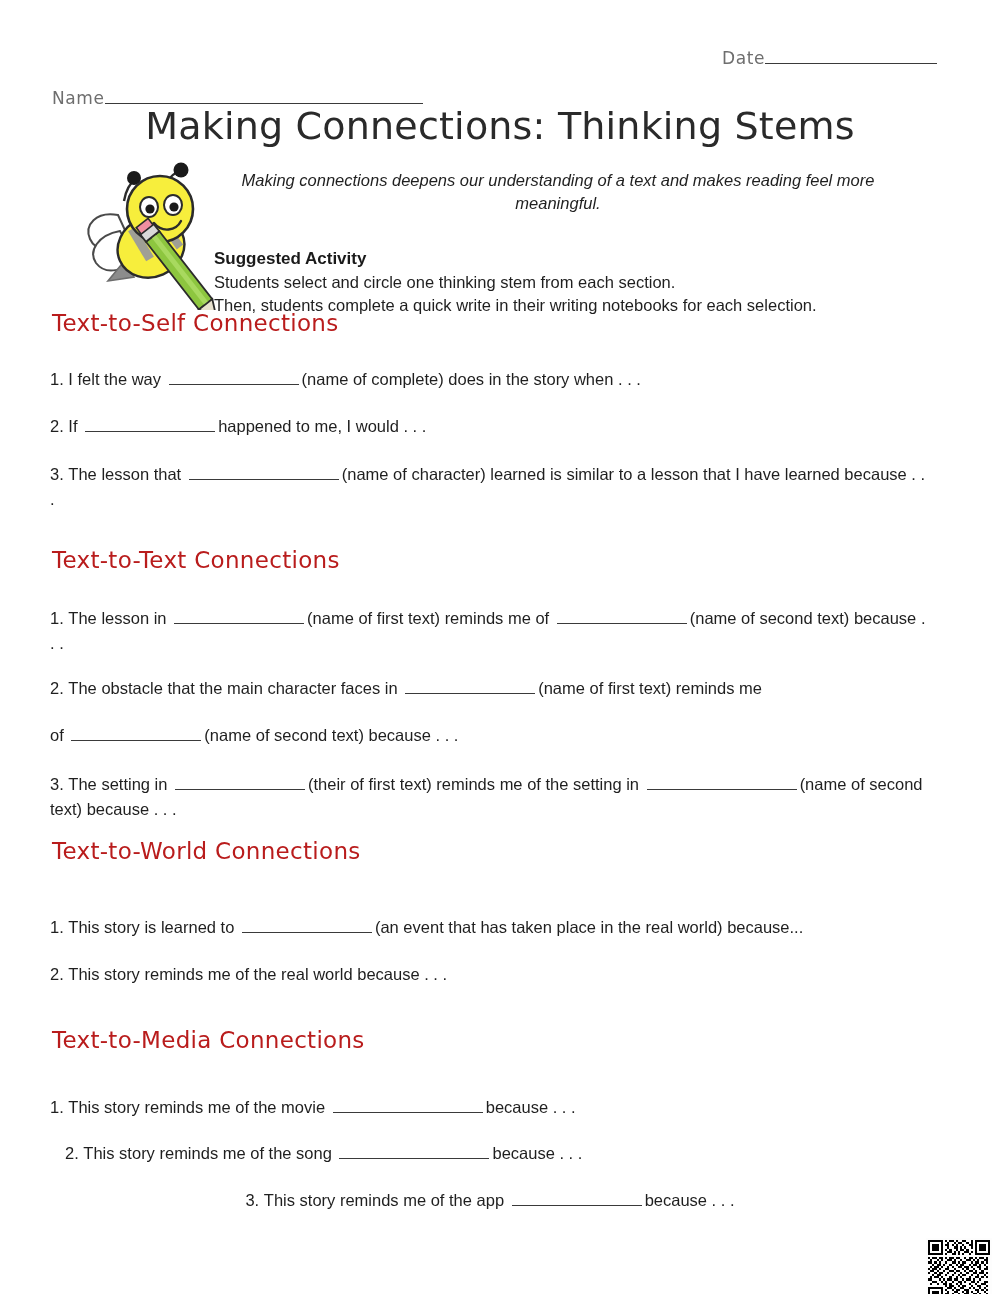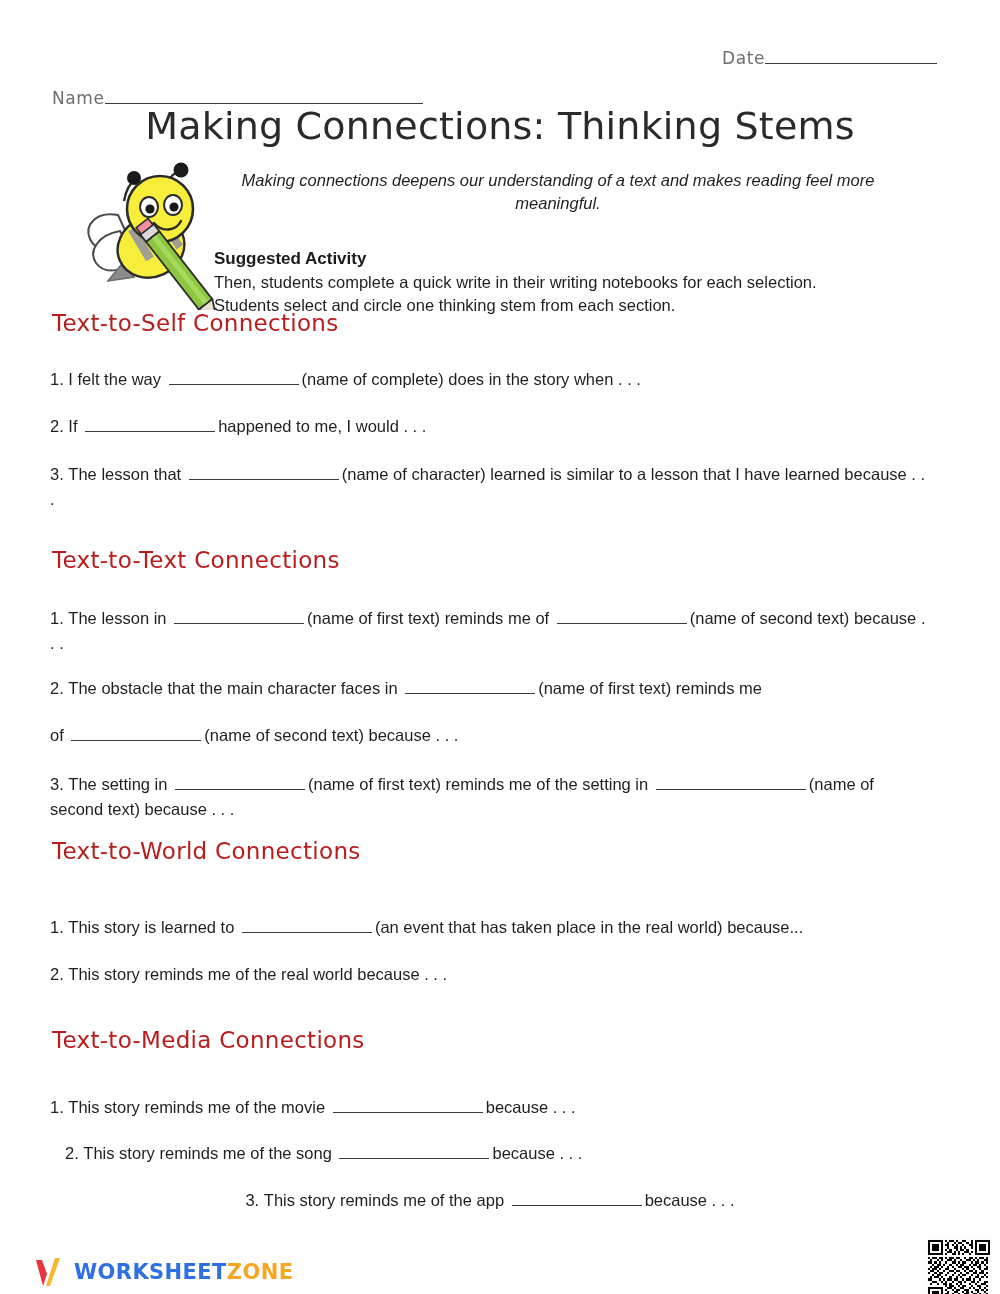--- a/index.html
+++ b/index.html
@@ -230,53 +230,44 @@
       <path d="M158 104.6 L164 108.5 L158 112.4 Z" fill="#6b6b6b"></path>
       <rect x="50" y="100" width="10" height="17" fill="#d9d9d9" stroke="#2b2b2b" stroke-width="1.8"></rect>
       <rect x="43" y="101" width="8" height="15" fill="#ef8fa0" stroke="#2b2b2b" stroke-width="1.6"></rect>
     </g>
   </svg>
 
   <div class="intro-sub">Making connections deepens our understanding of a text and makes reading feel more meaningful.</div>
 
   <div class="activity">
     <div class="activity-title">Suggested Activity</div>
+    <div class="activity-line">Students select and circle one thinking stem from each section.</div>
     <div class="activity-line">Then, students complete a quick write in their writing notebooks for each selection.</div>
-    <div class="activity-line">Students select and circle one thinking stem from each section.</div>
   </div>
 </div>
 
 <div id="sections-root">
     <div class="section-head" style="top: 310px;">Text-to-Self Connections</div>
     <div class="item" style="top: 367px;"><span>1.&nbsp;</span><span>I felt the way </span><span class="blank b130"></span><span>(name of complete) does in the story when . . . </span></div>
     <div class="item" style="top: 414px;"><span>2.&nbsp;</span><span>If </span><span class="blank b130"></span><span>happened to me, I would . . . </span></div>
     <div class="item" style="top: 462px;"><span>3.&nbsp;</span><span>The lesson that </span><span class="blank b150"></span><span>(name of character) learned is similar to a lesson that I have learned because  . . . </span></div>
     <div class="section-head" style="top: 547px;">Text-to-Text Connections</div>
     <div class="item" style="top: 606px;"><span>1.&nbsp;</span><span>The lesson in </span><span class="blank b130"></span><span>(name of first text) reminds me of </span><span class="blank b130"></span><span>(name of second text) because . . . </span></div>
     <div class="item" style="top: 676px;"><span>2.&nbsp;</span><span>The obstacle that the main character faces in </span><span class="blank b130"></span><span>(name of first text) reminds me </span><span class="gap"></span><span>of </span><span class="blank b130"></span><span>(name of second text) because . . . </span></div>
-    <div class="item" style="top: 772px;"><span>3.&nbsp;</span><span>The setting in </span><span class="blank b130"></span><span>(name of first text) reminds me of the setting in </span><span class="blank b150"></span><span>(name of second text) because . . . </span></div>
+    <div class="item" style="top: 772px;"><span>3.&nbsp;</span><span>The setting in </span><span class="blank b130"></span><span>(their of first text) reminds me of the setting in </span><span class="blank b150"></span><span>(name of second text) because . . . </span></div>
     <div class="section-head" style="top: 830px; margin-top: 8px;">Text-to-World Connections</div>
     <div class="item" style="top: 915px;"><span>1.&nbsp;</span><span>This story is learned to </span><span class="blank b130"></span><span>(an event that has taken place in the real world) because... </span></div>
     <div class="item" style="top: 962px;"><span>2.&nbsp;</span><span>This story reminds me of the real world because . . . </span></div>
     <div class="section-head" style="top: 1027px;">Text-to-Media Connections</div>
     <div class="item" style="top: 1095px;"><span>1.&nbsp;</span><span>This story reminds me of the movie </span><span class="blank b150"></span><span>because . . . </span></div>
     <div class="item" style="top: 1141px; margin-left: 15px;"><span>2.&nbsp;</span><span>This story reminds me of the song </span><span class="blank b150"></span><span>because . . . </span></div>
     <div class="item" style="top: 1188px; text-align: center;"><span>3.&nbsp;</span><span>This story reminds me of the app </span><span class="blank b130"></span><span>because . . . </span></div>
   </div>
 
 <div class="footer">
-  <div class="logo">
-    <svg class="logo-mark" viewBox="0 0 40 40">
-      <path d="M8 8 L15 34 L19 22 L14 8 Z" fill="#e8353f"></path>
-      <path d="M22 34 L32 6 L27 6 L18 34 Z" fill="#f7b733"></path>
-    </svg>
-    <span class="logo-text">
-      <span class="logo-worksheet">WORKSHEET</span><span class="logo-zone">ZONE</span>
-    </span>
-  </div>
   <svg class="qr" viewBox="0 0 29 29" shape-rendering="crispEdges">
     <rect width="29" height="29" fill="#ffffff"></rect>
     <g fill="#000000">
       <path d="M0 0h7v7h-7z"></path>
         <path d="M22 0h7v7h-7z"></path>
         <path d="M0 22h7v7h-7z"></path>
     </g>
     <g fill="#ffffff">
       <path d="M1 1h5v5h-5z"></path>
         <path d="M23 1h5v5h-5z"></path>

